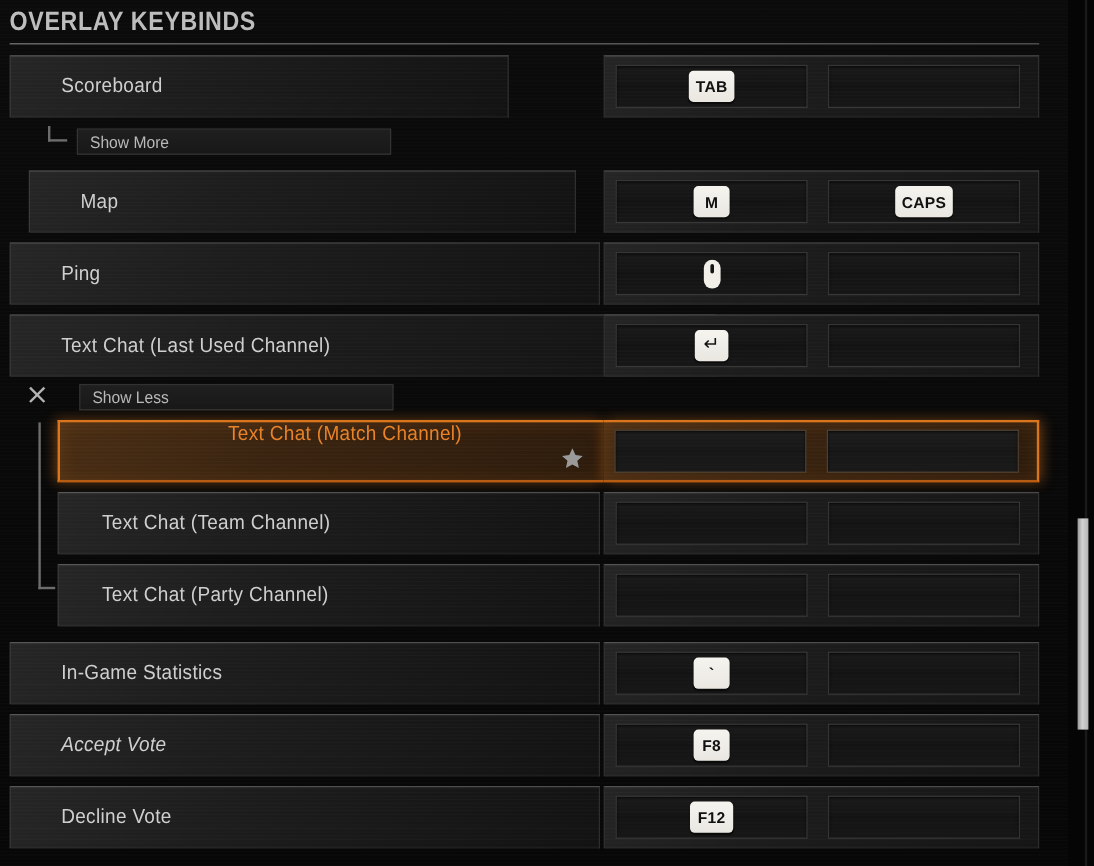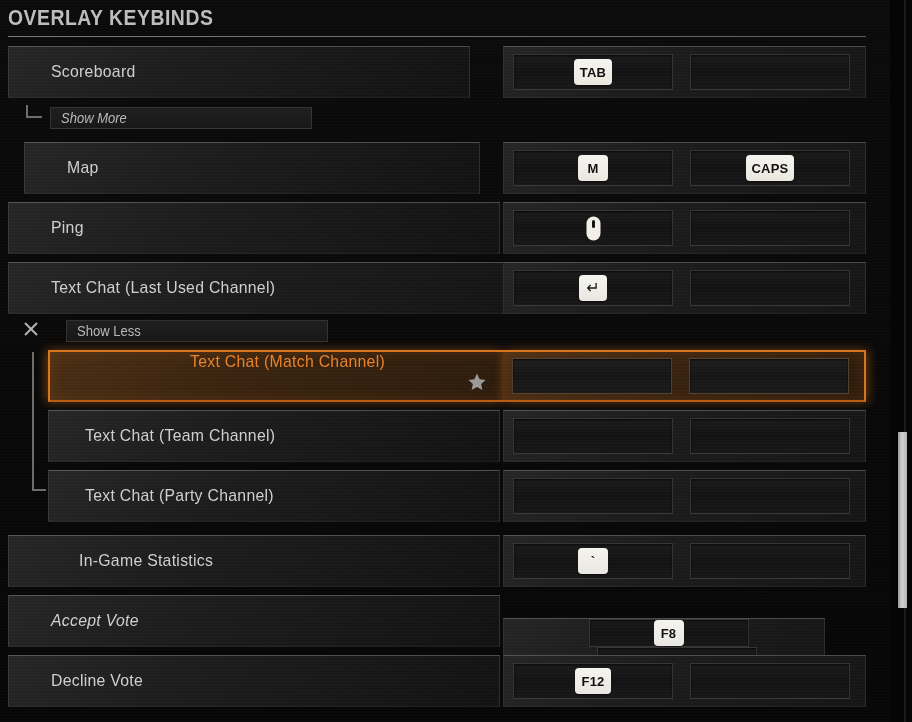--- a/index.html
+++ b/index.html
@@ -283,34 +283,34 @@
 <div id="panel">
 
   <div id="header">
     <div id="header-title">OVERLAY KEYBINDS</div>
     <div id="header-rule"></div>
   </div>
 
   <div id="list">
 
     <div class="row" style="left:8px; top:0px; width:858px;">
-      <div class="row-frame" style="width:462px;">
+      <div class="row-frame" style="width:416px;">
         <div class="label-col" style="padding-left:42px;">
           <span class="row-label">Scoreboard</span>
         </div>
       </div>
     </div>
     <div class="slots" style="left:503px; top:0px; width:363px; padding-left:9px;">
       <div class="slot">
         <span class="keycap">TAB</span>
       </div>
       <div class="slot"></div>
     </div>
 
-    <div class="toggle-row" style="left:26px; top:61px;font-style:italic;">
+    <div class="toggle-row" style="left:40px; top:61px;">
       <span class="elbow" style="left:0px; top:-2px;"></span>
       <div class="toggle-pill" style="margin-left:24px;">
         <span class="toggle-label">Show More</span>
       </div>
     </div>
 
     <div class="row" style="left:8px; top:96px; width:858px;">
       <div class="row-frame" style="width:456px;margin-left:16px;">
         <div class="label-col" style="padding-left:42px;">
           <span class="row-label">Map</span>
@@ -410,40 +410,40 @@
         </div>
       </div>
     </div>
     <div class="slots" style="left:503px; top:424px; width:363px; padding-left:9px;">
       <div class="slot"></div>
       <div class="slot"></div>
     </div>
 
     <div class="row" style="left:8px; top:489px; width:858px;">
       <div class="row-frame" style="width:492px;">
-        <div class="label-col" style="padding-left:42px;margin-left:28px;">
+        <div class="label-col" style="padding-left:42px;">
           <span class="row-label">In-Game Statistics</span>
         </div>
       </div>
     </div>
     <div class="slots" style="left:503px; top:489px; width:363px; padding-left:9px;">
       <div class="slot">
         <span class="keycap">`</span>
       </div>
       <div class="slot"></div>
     </div>
 
     <div class="row" style="left:8px; top:549px; width:858px;font-style:italic;">
       <div class="row-frame" style="width:492px;">
         <div class="label-col" style="padding-left:42px;">
           <span class="row-label">Accept Vote</span>
         </div>
       </div>
     </div>
-    <div class="slots" style="left:503px; top:572px; width:322px; padding-left:9px;flex-direction:column;">
+    <div class="slots" style="left:503px; top:549px; width:363px; padding-left:9px;">
       <div class="slot">
         <span class="keycap">F8</span>
       </div>
       <div class="slot"></div>
     </div>
 
     <div class="row" style="left:8px; top:609px; width:858px;">
       <div class="row-frame" style="width:492px;">
         <div class="label-col" style="padding-left:42px;">
           <span class="row-label">Decline Vote</span>

